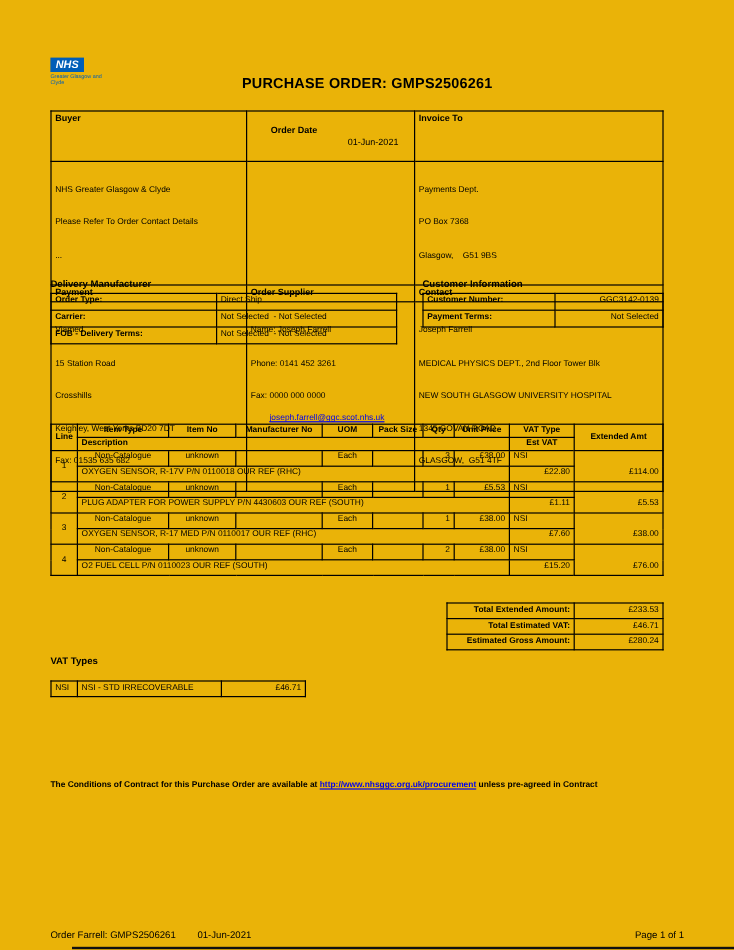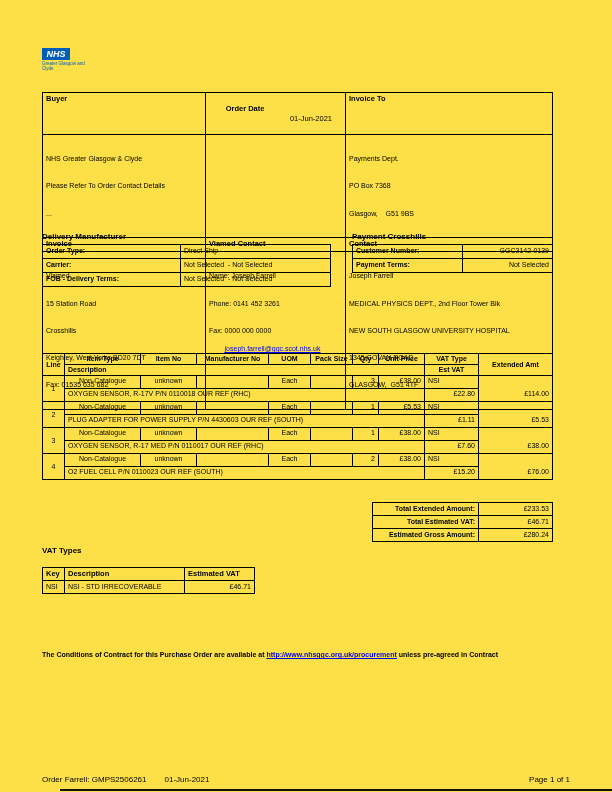--- a/index.html
+++ b/index.html
@@ -1,19 +1,19 @@
 <!DOCTYPE html>
 <html><head>
 <meta charset="utf-8">
 <style>
   * { margin:0; padding:0; box-sizing:border-box; }
   html,body { background:#e8e8e8; }
   .page {
     position:relative; width:612px; height:792px; margin:0 auto;
-    background:#fde047; font-family:"Liberation Sans", sans-serif; color:#000;
+    background:#eab308; font-family:"Liberation Sans", sans-serif; color:#000;
     overflow:hidden;
   }
   
   .logo { position:absolute; left:42px; top:48px; width:60px; }
   .nhs-box { background:#005EB8; color:#fff; font-weight:bold; font-style:italic;
     font-size:9px; width:28px; height:12px; text-align:center; line-height:12px; }
   .nhs-org { color:#005EB8; font-size:4.5px; line-height:1.2; margin-top:1px; width:52px; }
   
   .title { position:absolute; top:62px; left:0; width:100%; text-align:center;
     font-size:12px; font-weight:bold; letter-spacing:0.2px; }
@@ -74,20 +74,21 @@
 </head>
 <body>
 
 <div class="page">
 
   <div class="logo">
     <div class="nhs-box">NHS</div>
     <div class="nhs-org">Greater Glasgow and Clyde</div>
   </div>
 
+  <div class="title">PURCHASE ORDER: GMPS2506261</div>
 
   <table class="tbl parties">
     <colgroup>
         <col style="width:163px">
         <col style="width:140px">
         <col style="width:207px">
       </colgroup>
     <tbody>
         <tr class="hdr phdr">
       <td>Buyer</td>
@@ -104,22 +105,22 @@
         <div>...</div>
       </td>
       <td></td>
       <td class="addr">
         <div>Payments Dept.</div>
         <div>PO Box 7368</div>
         <div>Glasgow,    G51 9BS</div>
       </td>
     </tr>
     <tr class="hdr phdr">
-      <td>Invoice</td>
-      <td>Viamed Contact</td>
+      <td>Payment</td>
+      <td>Order Supplier</td>
       <td>Contact</td>
     </tr>
     <tr class="pbody2">
       <td class="addr">
         <div>Viamed</div>
         <div>15 Station Road</div>
         <div>Crosshills</div>
         <div>Keighley, West Yorks BD20 7DT</div>
         <div>Fax: 01535 635 682</div>
       </td>
@@ -155,21 +156,21 @@
       <td class="ilabel">Carrier:</td>
       <td class="ivalue">Not Selected  - Not Selected</td>
     </tr>
     <tr>
       <td class="ilabel">FOB - Delivery Terms:</td>
       <td class="ivalue">Not Selected  - Not Selected</td>
     </tr>
   </tbody>
     </table>
 
-  <div class="sec-h" style="left:352px; top:232px;">Payment Crosshills</div>
+  <div class="sec-h" style="left:352px; top:232px;">Customer Information</div>
   <table class="tbl info pay-info">
     <colgroup>
         <col style="width:110px">
         <col style="width:90px">
       </colgroup>
     <tbody>
         <tr>
       <td class="ilabel">Customer Number:</td>
       <td class="ivalue">GGC3142-0139</td>
     </tr>
@@ -303,25 +304,20 @@
     </table>
 
   <div class="sec-h vat-h">VAT Types</div>
   <table class="tbl vat">
     <colgroup>
         <col style="width:22px">
         <col style="width:120px">
         <col style="width:70px">
       </colgroup>
     <tbody>
-        <tr class="vhdr">
-      <td>Key</td>
-      <td>Description</td>
-      <td>Estimated VAT</td>
-    </tr>
     <tr>
       <td>NSI</td>
       <td>NSI - STD IRRECOVERABLE</td>
       <td class="r">£46.71</td>
     </tr>
   </tbody>
     </table>
 
   <div class="conditions">
     <span>The Conditions of Contract for this Purchase Order are available at </span><span class="cond-link">http://www.nhsggc.org.uk/procurement</span><span> unless pre-agreed in Contract</span>

